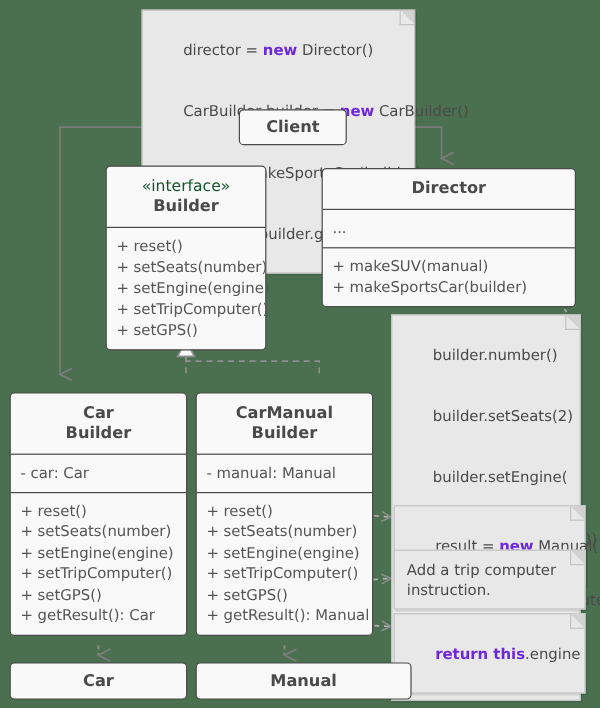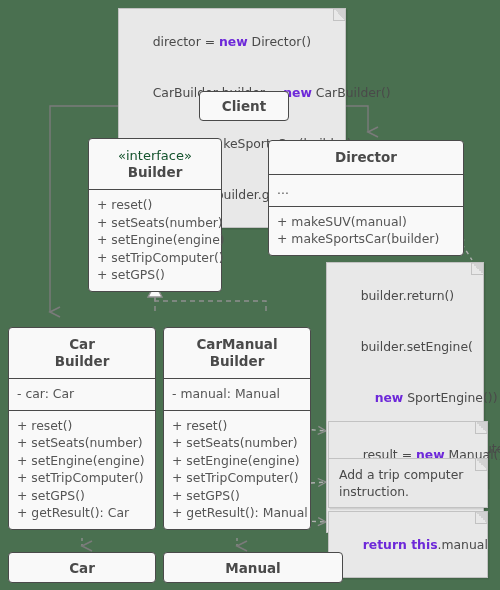--- a/index.html
+++ b/index.html
@@ -97,21 +97,21 @@
     border-bottom: 1px solid #c2c2c2;
   }
   .note .ln { white-space: pre; }
   .note b { font-weight: bold; color: #6d28d9; }
   .indent { padding-left: 14px; }
 
   
   #note-client   { left: 118px; top: 8px;   width: 228px; }
   #client-box    { left: 199px; top: 91px;  width: 90px;  height: 30px; }
   #builder-box   { left: 88px;  top: 138px; width: 134px; }
-  #director-box  { left: 268px; top: 140px; width: 196px; }
+  #director-box  { left: 268px; top: 140px; width: 212px; }
   #note-director { left: 326px; top: 262px; width: 158px; }
   #carbuilder-box{ left: 8px;   top: 327px; width: 148px; }
   #carmanual-box { left: 163px; top: 327px; width: 148px; }
   #note-result   { left: 328px; top: 421px; width: 160px; }
   #note-trip     { left: 328px; top: 458px; width: 160px; }
   #note-return   { left: 328px; top: 511px; width: 160px; }
   #car-box       { left: 8px;   top: 552px; width: 148px; height: 31px; }
   #manual-box    { left: 163px; top: 552px; width: 180px; height: 31px; }
 </style>
 </head>
@@ -220,21 +220,24 @@
     </div>
     <div class="sect">
       <div class="member">+ makeSUV(manual)</div>
       <div class="member">+ makeSportsCar(builder)</div>
     </div>
   </div>
 
   <div class="note" id="note-director">
     <span class="fold"></span>
     <div class="ln">
-      <span>builder.return()</span>
+      <span>builder.number()</span>
+    </div>
+    <div class="ln">
+      <span>builder.setSeats(2)</span>
     </div>
     <div class="ln">
       <span>builder.setEngine(</span>
     </div>
     <div class="ln indent">
       <b>new</b><span> SportEngine())</span>
     </div>
     <div class="ln">
       <span>builder.setTripComputer()</span>
     </div>
@@ -288,21 +291,21 @@
 
   <div class="note" id="note-trip">
     <span class="fold"></span>
     <div class="ln">Add a trip computer</div>
     <div class="ln">instruction.</div>
   </div>
 
   <div class="note" id="note-return">
     <span class="fold"></span>
     <div class="ln">
-      <b>return this</b><span>.manual</span>
+      <b>return this</b><span>.engine</span>
     </div>
   </div>
 
   <div class="box simple-title" id="car-box">
     <span>Car</span>
   </div>
   <div class="box simple-title" id="manual-box">
     <span>Manual</span>
   </div>
 

